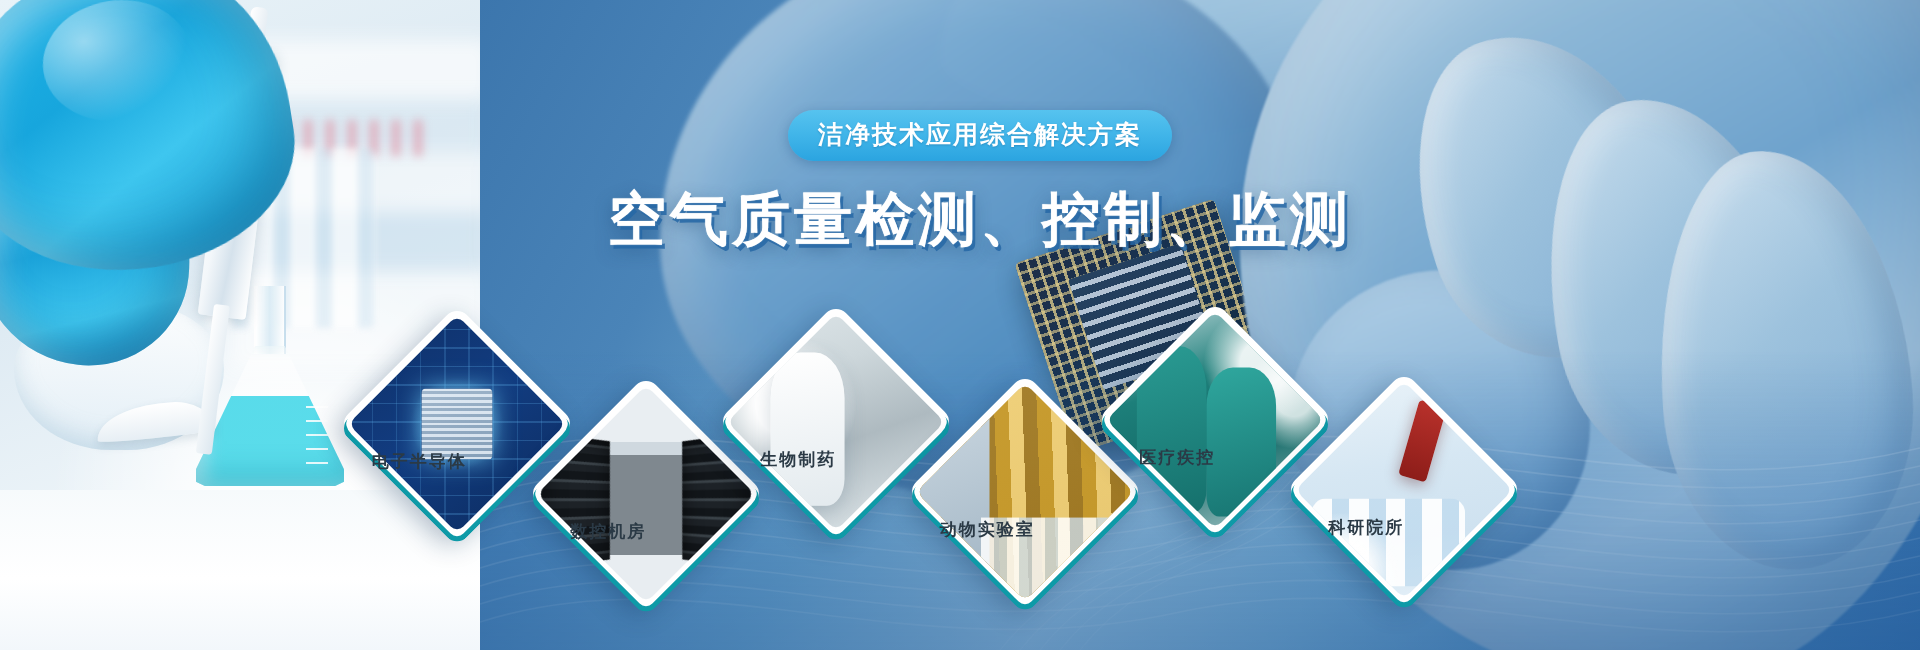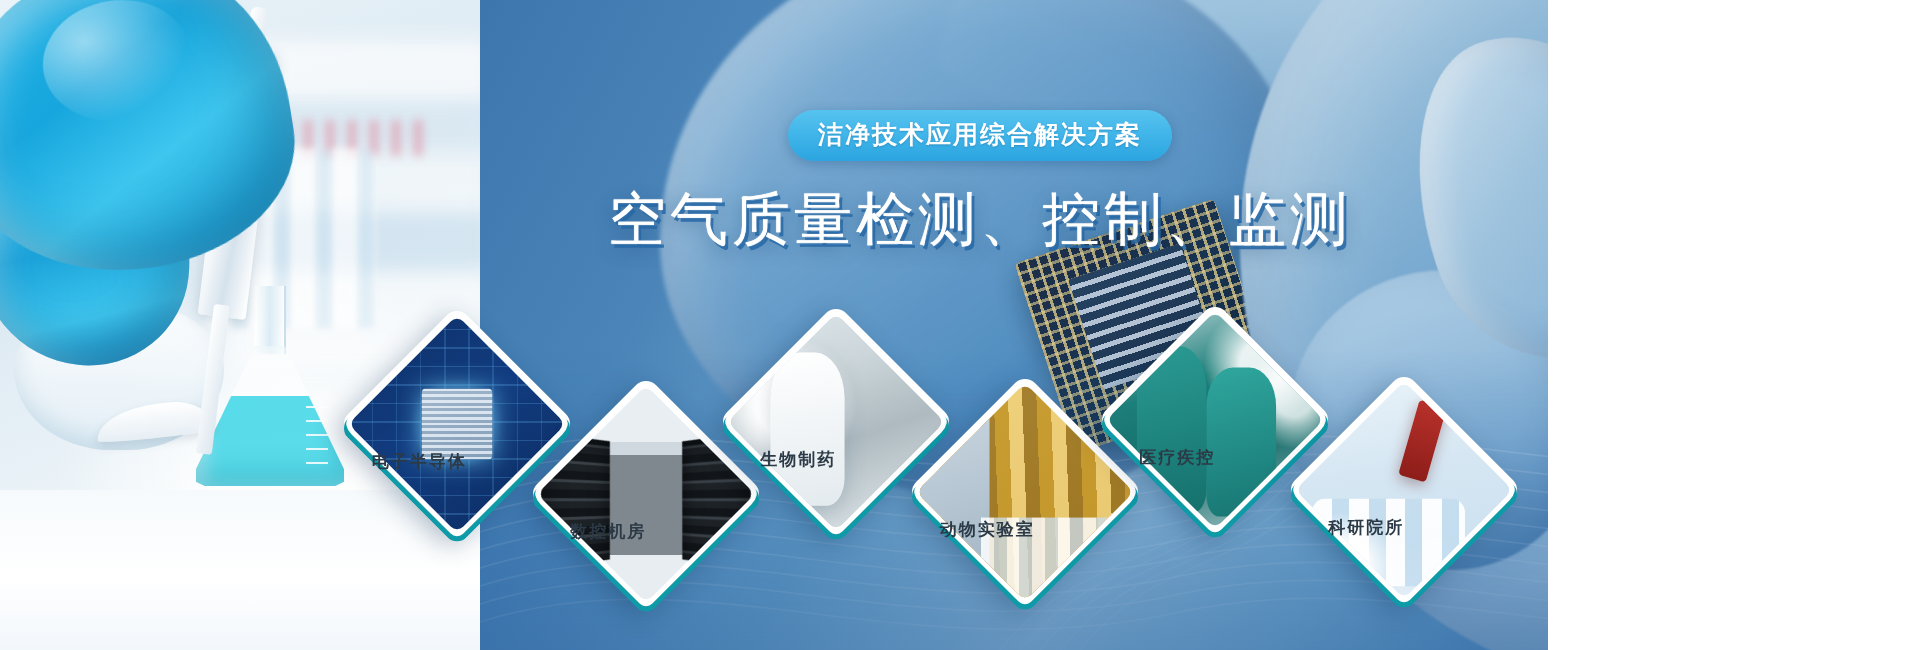--- a/index.html
+++ b/index.html
@@ -5,21 +5,21 @@
 <style>
   * { margin:0; padding:0; box-sizing:border-box; }
   html,body{ background:#ffffff; }
   body{
     font-family:"Liberation Sans","DejaVu Sans",sans-serif;
     width:1920px; height:650px; overflow:hidden;
   }
 
   #banner{
     position:relative;
-    width:1548px; height:650px;
+    width:1920px; height:650px;
     overflow:hidden;
     background:#2f6aa8;
   }
 
   
   .left-photo{
     position:absolute; left:0; top:0; width:480px; height:650px;
     overflow:hidden;
     background:
       radial-gradient(circle at 62% 78%, rgba(255,255,255,.95) 0 12%, rgba(255,255,255,0) 42%),
@@ -209,21 +209,21 @@
     color:#ffffff;
     font-size:25px; font-weight:700; letter-spacing:2px;
     padding:8px 30px 10px; border-radius:30px;
     box-shadow:0 3px 12px rgba(10,60,110,.28);
     white-space:nowrap;
     text-shadow:0 1px 2px rgba(20,90,140,.35);
   }
   .headline{
     margin-top:22px;
     color:#ffffff;
-    font-weight:400;
+    font-weight:700;
     font-size:58px;
     line-height:1.25;
     letter-spacing:4px;
     text-shadow:
       0 0 1px rgba(255,255,255,.9),
       3px 4px 0 rgba(38,103,166,.85),
       0 6px 18px rgba(20,60,105,.45);
     white-space:nowrap;
   }
   .headline .l2{ letter-spacing:5px; }

